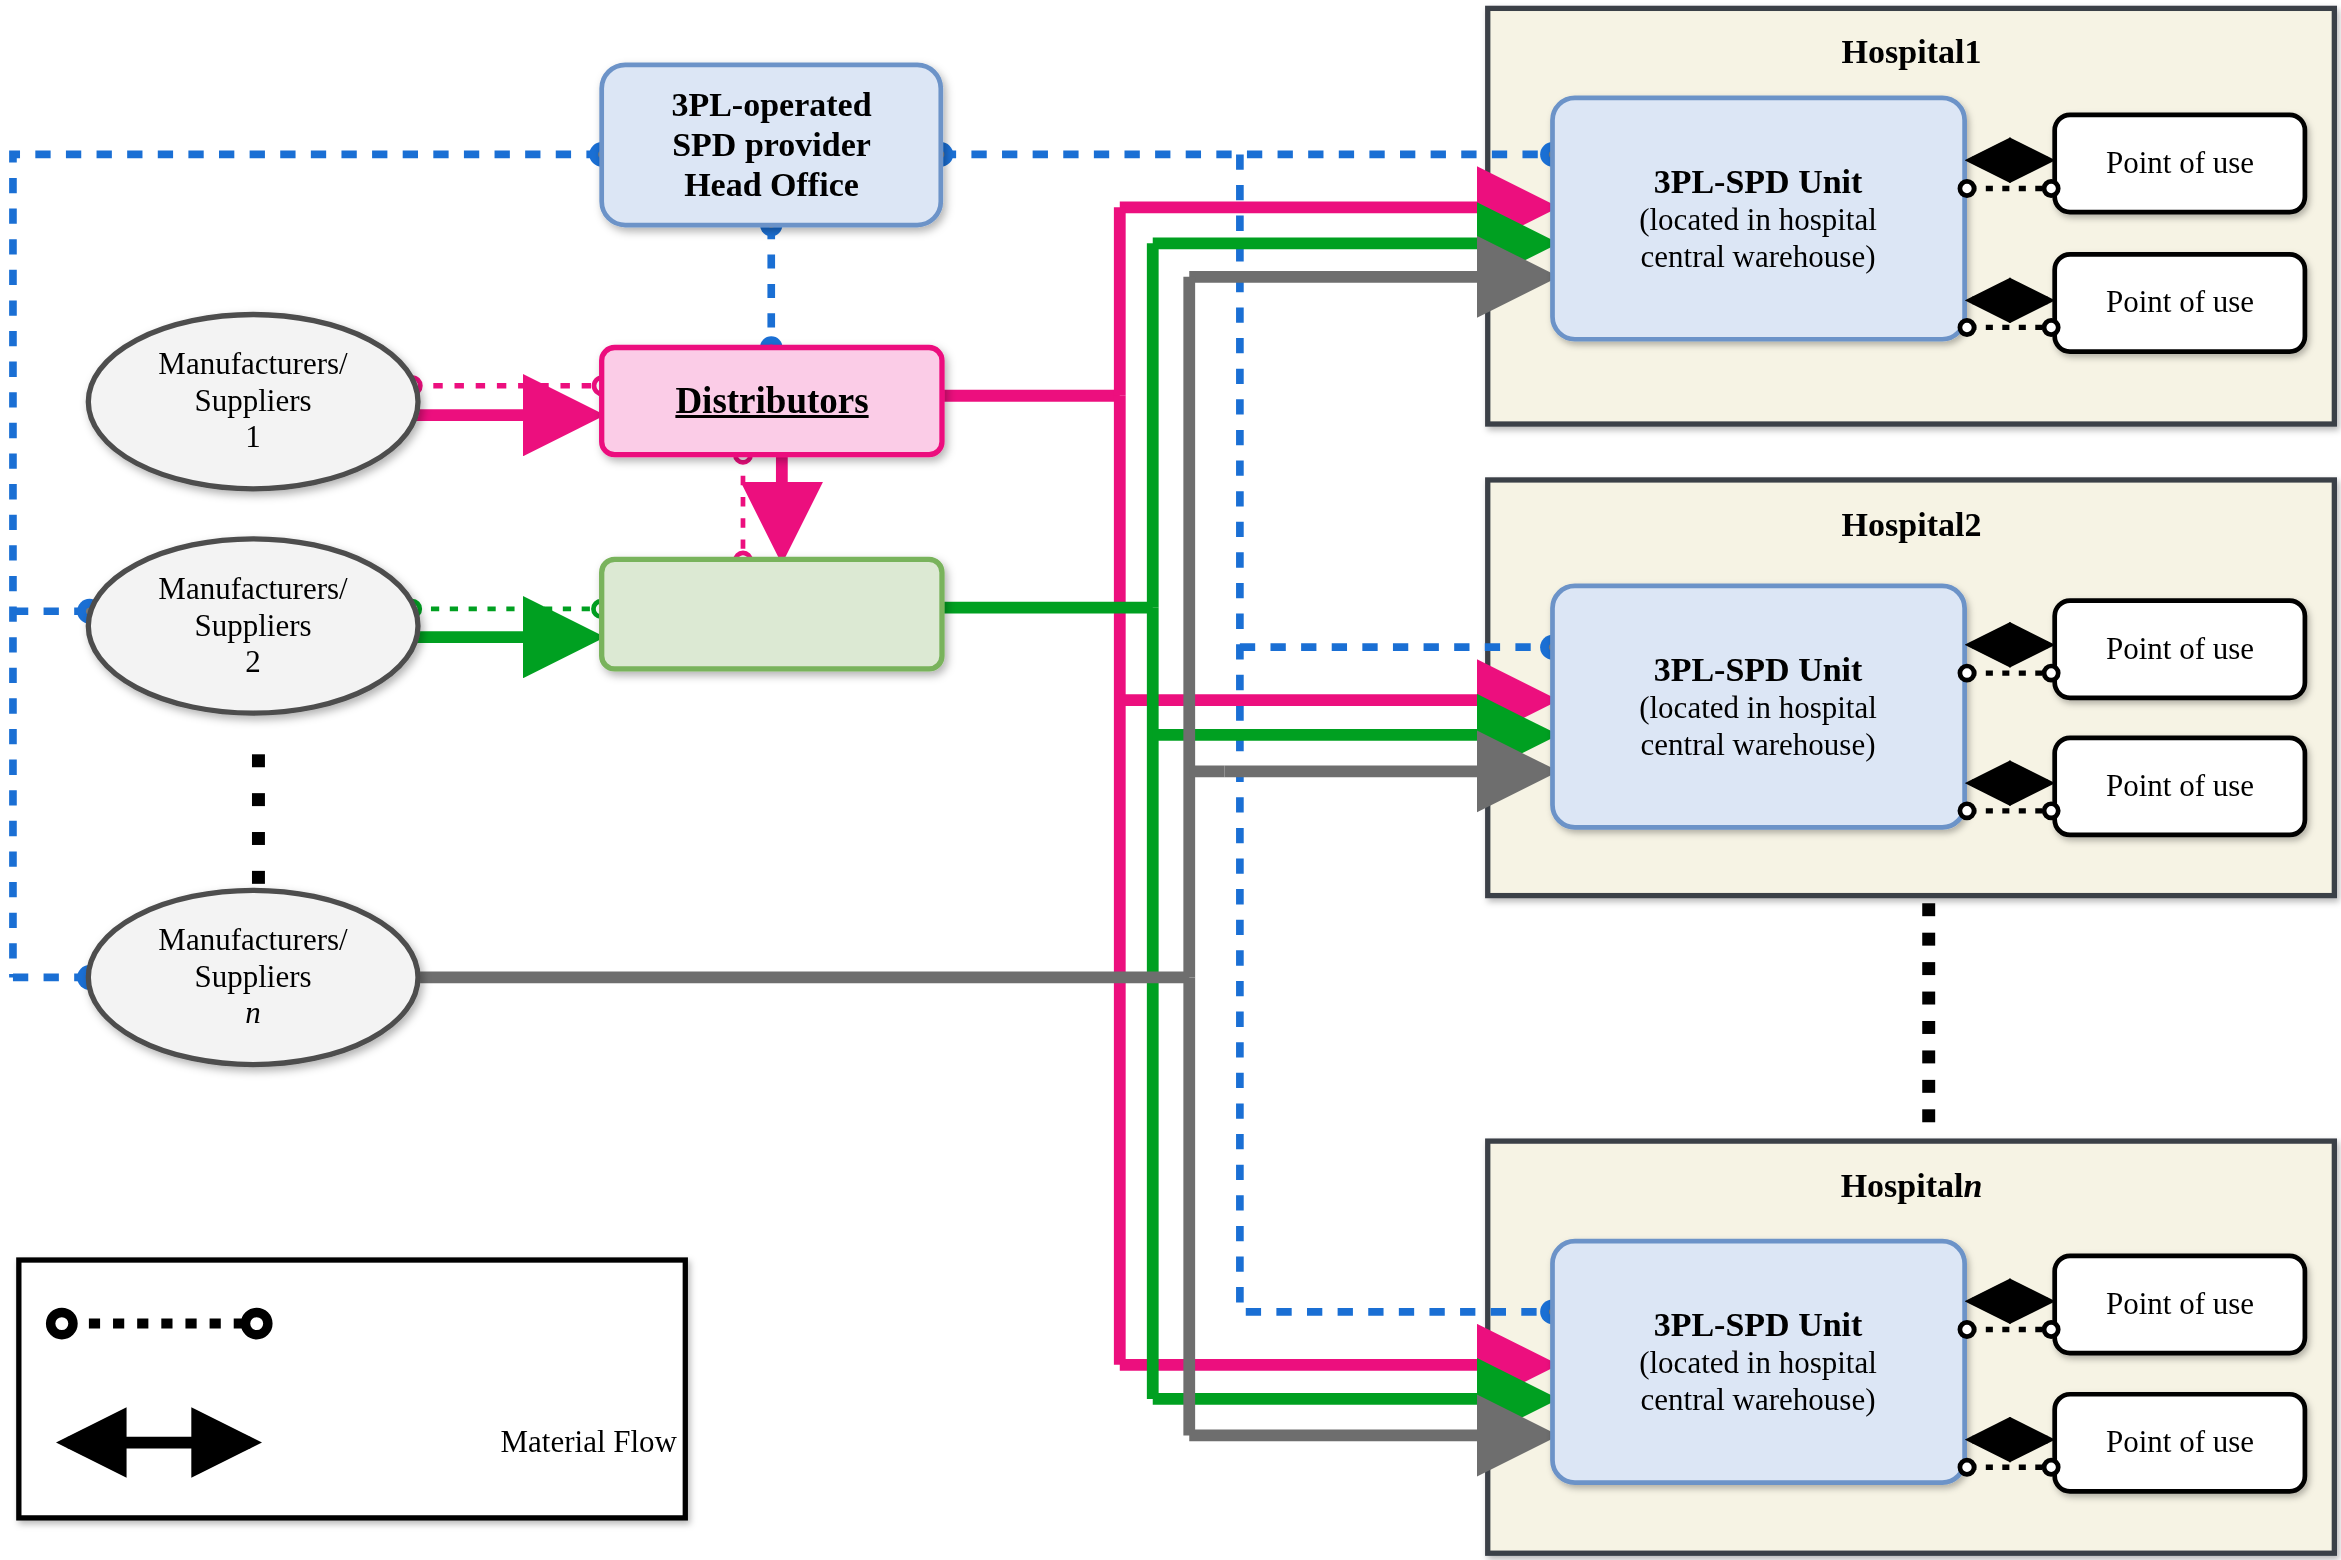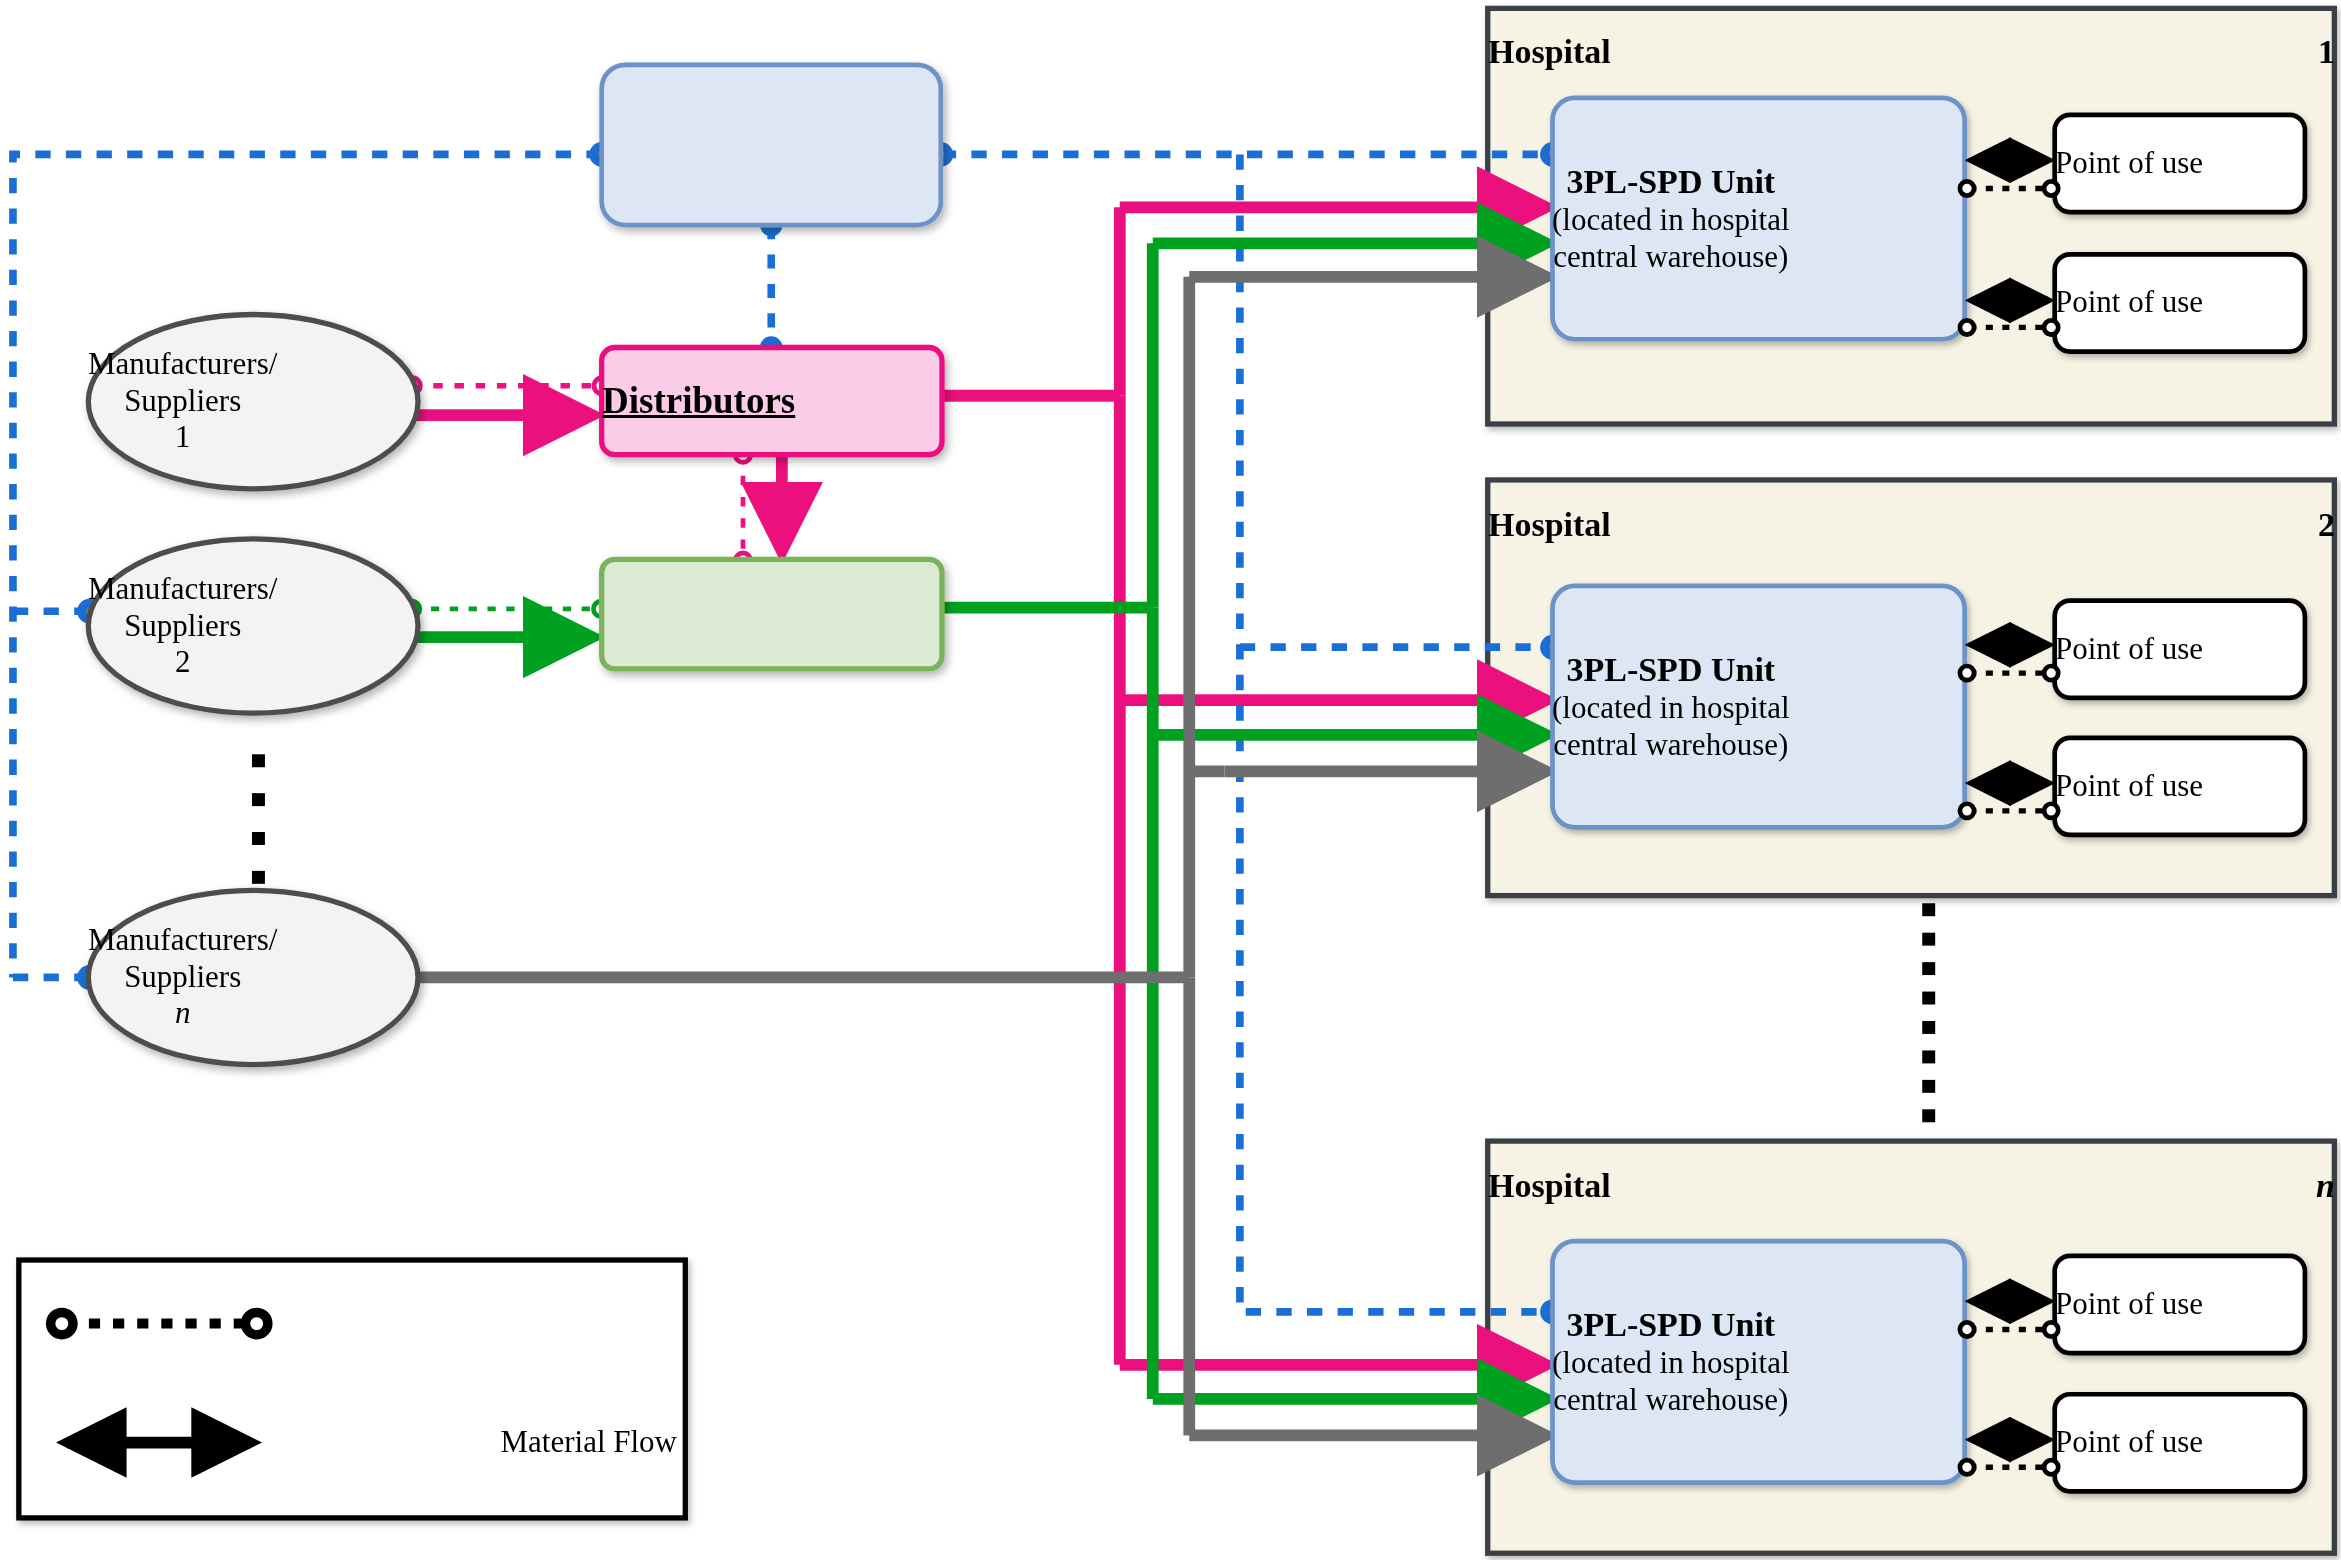--- a/index.html
+++ b/index.html
@@ -1,19 +1,19 @@
 <!DOCTYPE html>
 <html style="font-size:9.4px"><head>
 <meta charset="utf-8">
 <style>
   html,body{margin:0;padding:0;background:#ffffff;}
   #stage{position:relative;width:2342px;height:1561px;background:#fff;
          font-family:"Liberation Serif","DejaVu Serif",serif;overflow:hidden;}
   svg#canvas{position:absolute;left:0;top:0;width:2342px;height:1561px;}
-  .nodeText{position:absolute;display:flex;align-items:center;justify-content:space-between;
+  .nodeText{position:absolute;display:flex;align-items:center;justify-content:center;
             text-align:center;line-height:1.18;pointer-events:none;}
   .bold{font-weight:bold;}
   .ital{font-style:italic;}
 </style>
 </head>
 <body>
 
 <div id="stage">
 
   <svg id="canvas" viewBox="0 0 3978 2651">
@@ -247,20 +247,27 @@
       <rect x="32" y="2140" width="1132" height="438" fill="#fff" stroke="#000" stroke-width="9" filter="url(#soft2)"></rect>
     </g>
     <g stroke="#000" stroke-width="17" stroke-dasharray="19 22" fill="none">
       <path d="M110,2248 L430,2248"></path>
     </g>
     <circle cx="105" cy="2248" r="19" fill="#fff" stroke="#000" stroke-width="16"></circle>
     <circle cx="436" cy="2248" r="19" fill="#fff" stroke="#000" stroke-width="16"></circle>
     <path d="M115,2450 L425,2450" stroke="#000" stroke-width="20" marker-start="url(#ah-black-e)" marker-end="url(#ah-black-s)"></path>
   </svg>
 
+  <div class="nodeText bold" style="left:602px;top:65px;width:339px;height:160px;font-size:34px;">
+    <div>
+      <div>3PL-operated</div>
+      <div>SPD provider</div>
+      <div>Head Office</div>
+    </div>
+  </div>
 
   <div class="nodeText bold" style="left:602px;top:347px;width:340px;height:107px;font-size:37px;text-decoration:underline;">Distributors</div>
 
 
   <div class="nodeText" style="left:88px;top:314px;width:330px;height:174px;font-size:31px;">
     <div>
       <div>Manufacturers/</div>
       <div>Suppliers</div>
       <div>1</div>
     </div>

